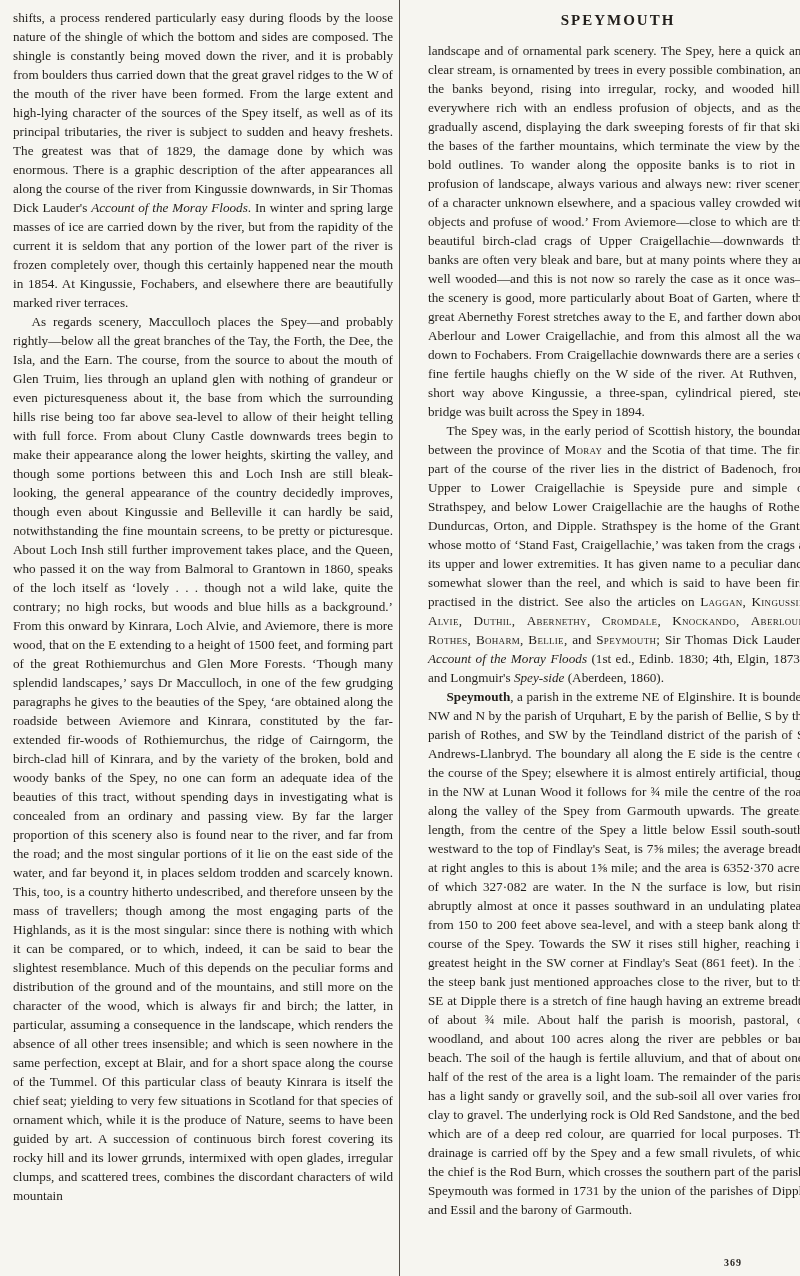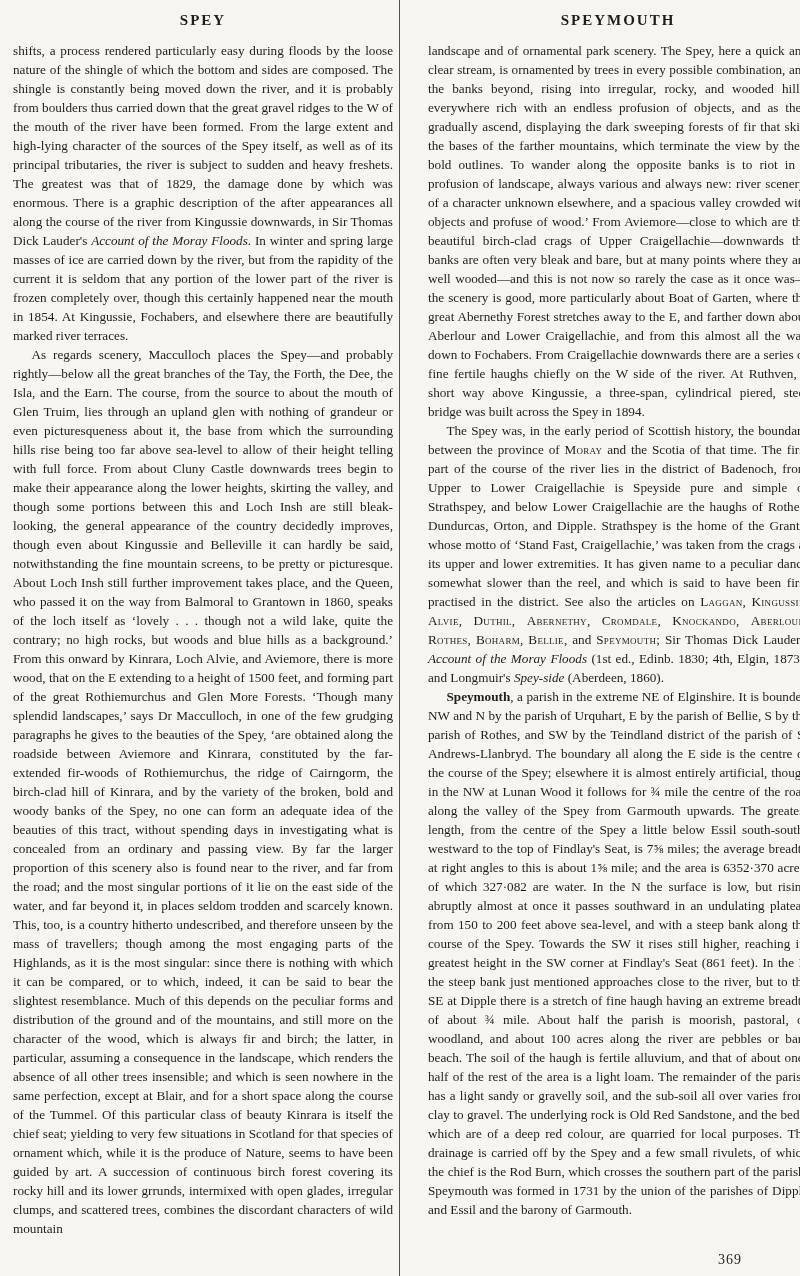--- a/index.html
+++ b/index.html
@@ -41,32 +41,31 @@
     width: 1px;
     background: #55504a;
   }
   p { margin: 0; text-indent: 1.4em; }
   p.cont { text-indent: 0; }
   .sc { font-variant: small-caps; letter-spacing: 0.3px; }
   .page-number {
     position: absolute;
     right: 58px;
     bottom: 8px;
-    font-size: 14px;
-    font-weight: normal;
+    font-size: 10px;
+    font-weight: bold;
     letter-spacing: 1px;
   }
 </style>
 </head>
 <body>
 
 <div class="page">
 
   <div class="col left">
-    <div class="running-head">SPEY</div>
     <p class="cont">shifts, a process rendered particularly easy during floods by the loose nature of the shingle of which the bottom and sides are composed.  The shingle is constantly being moved down the river, and it is probably from boulders thus carried down that the great gravel ridges to the W of the mouth of the river have been formed. From the large extent and high-lying character of the sources of the Spey itself, as well as of its principal tributaries, the river is subject to sudden and heavy freshets.  The greatest was that of 1829, the damage done by which was enormous.  There is a graphic description of the after appearances all along the course of the river from Kingussie downwards, in Sir Thomas Dick Lauder's <i>Account of the Moray Floods</i>.  In winter and spring large masses of ice are carried down by the river, but from the rapidity of the current it is seldom that any portion of the lower part of the river is frozen completely over, though this certainly happened near the mouth in 1854.  At Kingussie, Fochabers, and elsewhere there are beautifully marked river terraces.</p>
     <p>As regards scenery, Macculloch places the Spey—and probably rightly—below all the great branches of the Tay, the Forth, the Dee, the Isla, and the Earn.  The course, from the source to about the mouth of Glen Truim, lies through an upland glen with nothing of grandeur or even picturesqueness about it, the base from which the surrounding hills rise being too far above sea-level to allow of their height telling with full force.  From about Cluny Castle downwards trees begin to make their appearance along the lower heights, skirting the valley, and though some portions between this and Loch Insh are still bleak-looking, the general appearance of the country decidedly improves, though even about Kingussie and Belleville it can hardly be said, notwithstanding the fine mountain screens, to be pretty or picturesque.  About Loch Insh still further improvement takes place, and the Queen, who passed it on the way from Balmoral to Grantown in 1860, speaks of the loch itself as ‘lovely . . . though not a wild lake, quite the contrary; no high rocks, but woods and blue hills as a background.’  From this onward by Kinrara, Loch Alvie, and Aviemore, there is more wood, that on the E extending to a height of 1500 feet, and forming part of the great Rothiemurchus and Glen More Forests. ‘Though many splendid landscapes,’ says Dr Macculloch, in one of the few grudging paragraphs he gives to the beauties of the Spey, ‘are obtained along the roadside between Aviemore and Kinrara, constituted by the far-extended fir-woods of Rothiemurchus, the ridge of Cairngorm, the birch-clad hill of Kinrara, and by the variety of the broken, bold and woody banks of the Spey, no one can form an adequate idea of the beauties of this tract, without spending days in investigating what is concealed from an ordinary and passing view.  By far the larger proportion of this scenery also is found near to the river, and far from the road; and the most singular portions of it lie on the east side of the water, and far beyond it, in places seldom trodden and scarcely known.  This, too, is a country hitherto undescribed, and therefore unseen by the mass of travellers; though among the most engaging parts of the Highlands, as it is the most singular: since there is nothing with which it can be compared, or to which, indeed, it can be said to bear the slightest resemblance.  Much of this depends on the peculiar forms and distribution of the ground and of the mountains, and still more on the character of the wood, which is always fir and birch; the latter, in particular, assuming a consequence in the landscape, which renders the absence of all other trees insensible; and which is seen nowhere in the same perfection, except at Blair, and for a short space along the course of the Tummel.  Of this particular class of beauty Kinrara is itself the chief seat; yielding to very few situations in Scotland for that species of ornament which, while it is the produce of Nature, seems to have been guided by art.  A succession of continuous birch forest covering its rocky hill and its lower grrunds, intermixed with open glades, irregular clumps, and scattered trees, combines the discordant characters of wild mountain</p>
   </div>
 
   <div class="divider"></div>
 
   <div class="col right">
     <div class="running-head">SPEYMOUTH</div>
     <p class="cont">landscape and of ornamental park scenery.  The Spey, here a quick and clear stream, is ornamented by trees in every possible combination, and the banks beyond, rising into irregular, rocky, and wooded hills, everywhere rich with an endless profusion of objects, and as they gradually ascend, displaying the dark sweeping forests of fir that skirt the bases of the farther mountains, which terminate the view by their bold outlines.  To wander along the opposite banks is to riot in a profusion of landscape, always various and always new: river scenery, of a character unknown elsewhere, and a spacious valley crowded with objects and profuse of wood.’  From Aviemore—close to which are the beautiful birch-clad crags of Upper Craigellachie—downwards the banks are often very bleak and bare, but at many points where they are well wooded—and this is not now so rarely the case as it once was—the scenery is good, more particularly about Boat of Garten, where the great Abernethy Forest stretches away to the E, and farther down about Aberlour and Lower Craigellachie, and from this almost all the way down to Fochabers.  From Craigellachie downwards there are a series of fine fertile haughs chiefly on the W side of the river.  At Ruthven, a short way above Kingussie, a three-span, cylindrical piered, steel bridge was built across the Spey in 1894.</p>
     <p>The Spey was, in the early period of Scottish history, the boundary between the province of <span class="sc">Moray</span> and the Scotia of that time.  The first part of the course of the river lies in the district of Badenoch, from Upper to Lower Craigellachie is Speyside pure and simple or Strathspey, and below Lower Craigellachie are the haughs of Rothes, Dundurcas, Orton, and Dipple. Strathspey is the home of the Grants, whose motto of ‘Stand Fast, Craigellachie,’ was taken from the crags at its upper and lower extremities.  It has given name to a peculiar dance somewhat slower than the reel, and which is said to have been first practised in the district. See also the articles on <span class="sc">Laggan</span>, <span class="sc">Kingussie</span>, <span class="sc">Alvie</span>, <span class="sc">Duthil</span>, <span class="sc">Abernethy</span>, <span class="sc">Cromdale</span>, <span class="sc">Knockando</span>, <span class="sc">Aberlour</span>, <span class="sc">Rothes</span>, <span class="sc">Boharm</span>, <span class="sc">Bellie</span>, and <span class="sc">Speymouth</span>; Sir Thomas Dick Lauder's <i>Account of the Moray Floods</i> (1st ed., Edinb. 1830; 4th, Elgin, 1873); and Longmuir's <i>Spey-side</i> (Aberdeen, 1860).</p>

